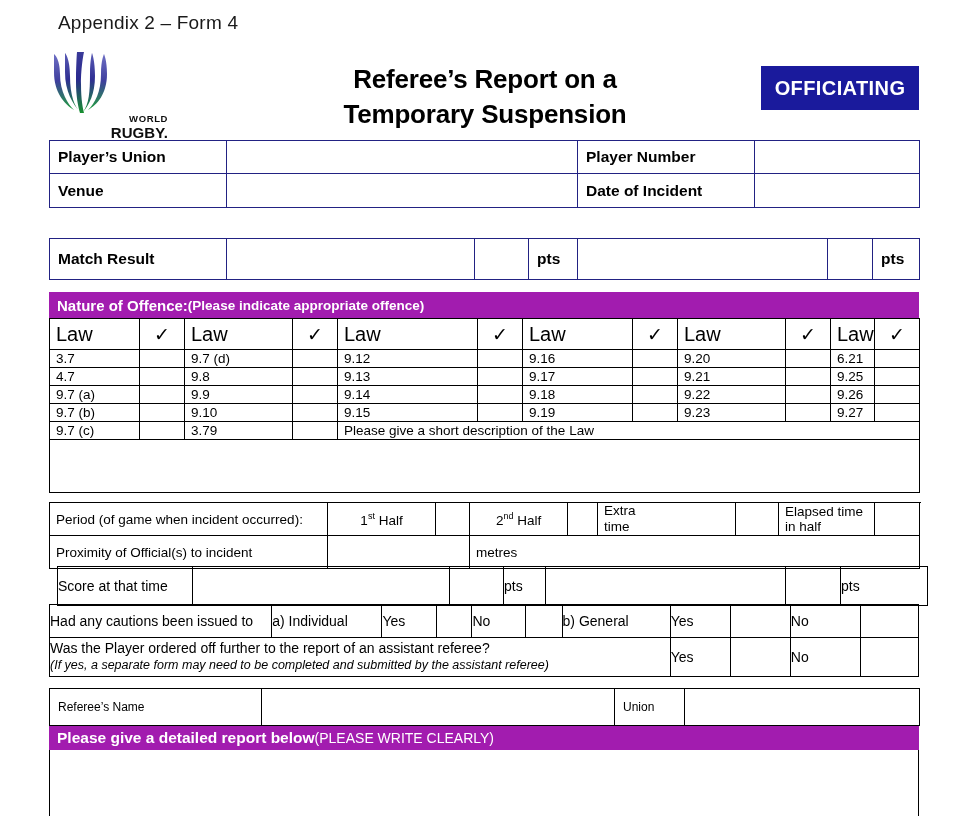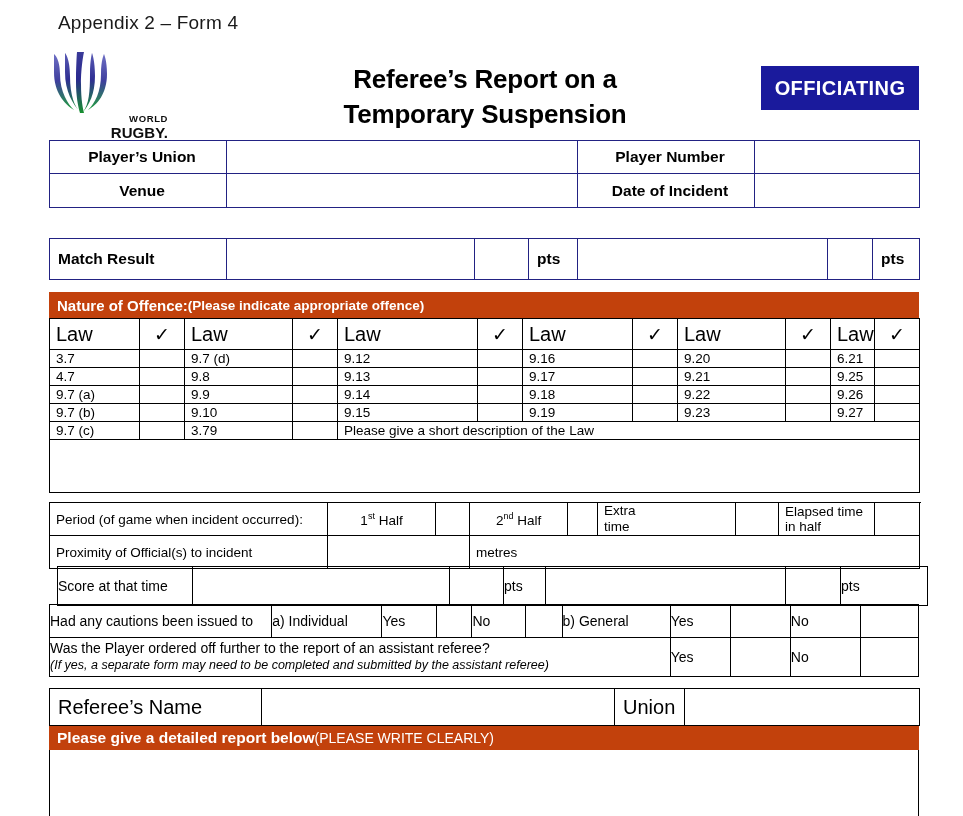--- a/index.html
+++ b/index.html
@@ -111,26 +111,26 @@
     font-size: 15.5px;
     padding-left: 8px;
   }
 
   
   .tbl-black td {
     border: 1.1px solid #000000;
   }
 
   
-  #info-table { left: 49px; top: 140px; width: 870px; text-align: center; }
+  #info-table { left: 49px; top: 140px; width: 870px; }
 
   
   .bar-navy {
     position: absolute;
-    background: #c2410c;
+    background: #a21caf;
     color: #ffffff;
     display: flex;
     align-items: center;
   }
   #offence-bar {
     left: 49px; top: 292px; width: 870px; height: 26px;
   }
   #offence-bar .bar-txt {
     padding-left: 8px;
     font-size: 15px;
@@ -169,21 +169,21 @@
 
   
   #period-table { left: 49px; top: 502px; width: 870px; padding-left: 20px; }
   #period-table td { font-size: 13.5px; }
   #period-table .pcell { padding-left: 6px; }
   #period-table .center { text-align: center; }
   .sup { font-size: 9px; vertical-align: super; }
 
   
   #ref-table { left: 49px; top: 688px; width: 870px; }
-  #ref-table td { font-size: 20px; }
+  #ref-table td { font-size: 12px; }
   #ref-table .rcell { padding-left: 8px; height: 36px; }
 
   
   #report-bar {
     left: 49px; top: 726px; width: 870px; height: 24px;
   }
   #report-bar .bar-txt {
     padding-left: 8px;
     font-size: 15.5px;
     font-weight: bold;

